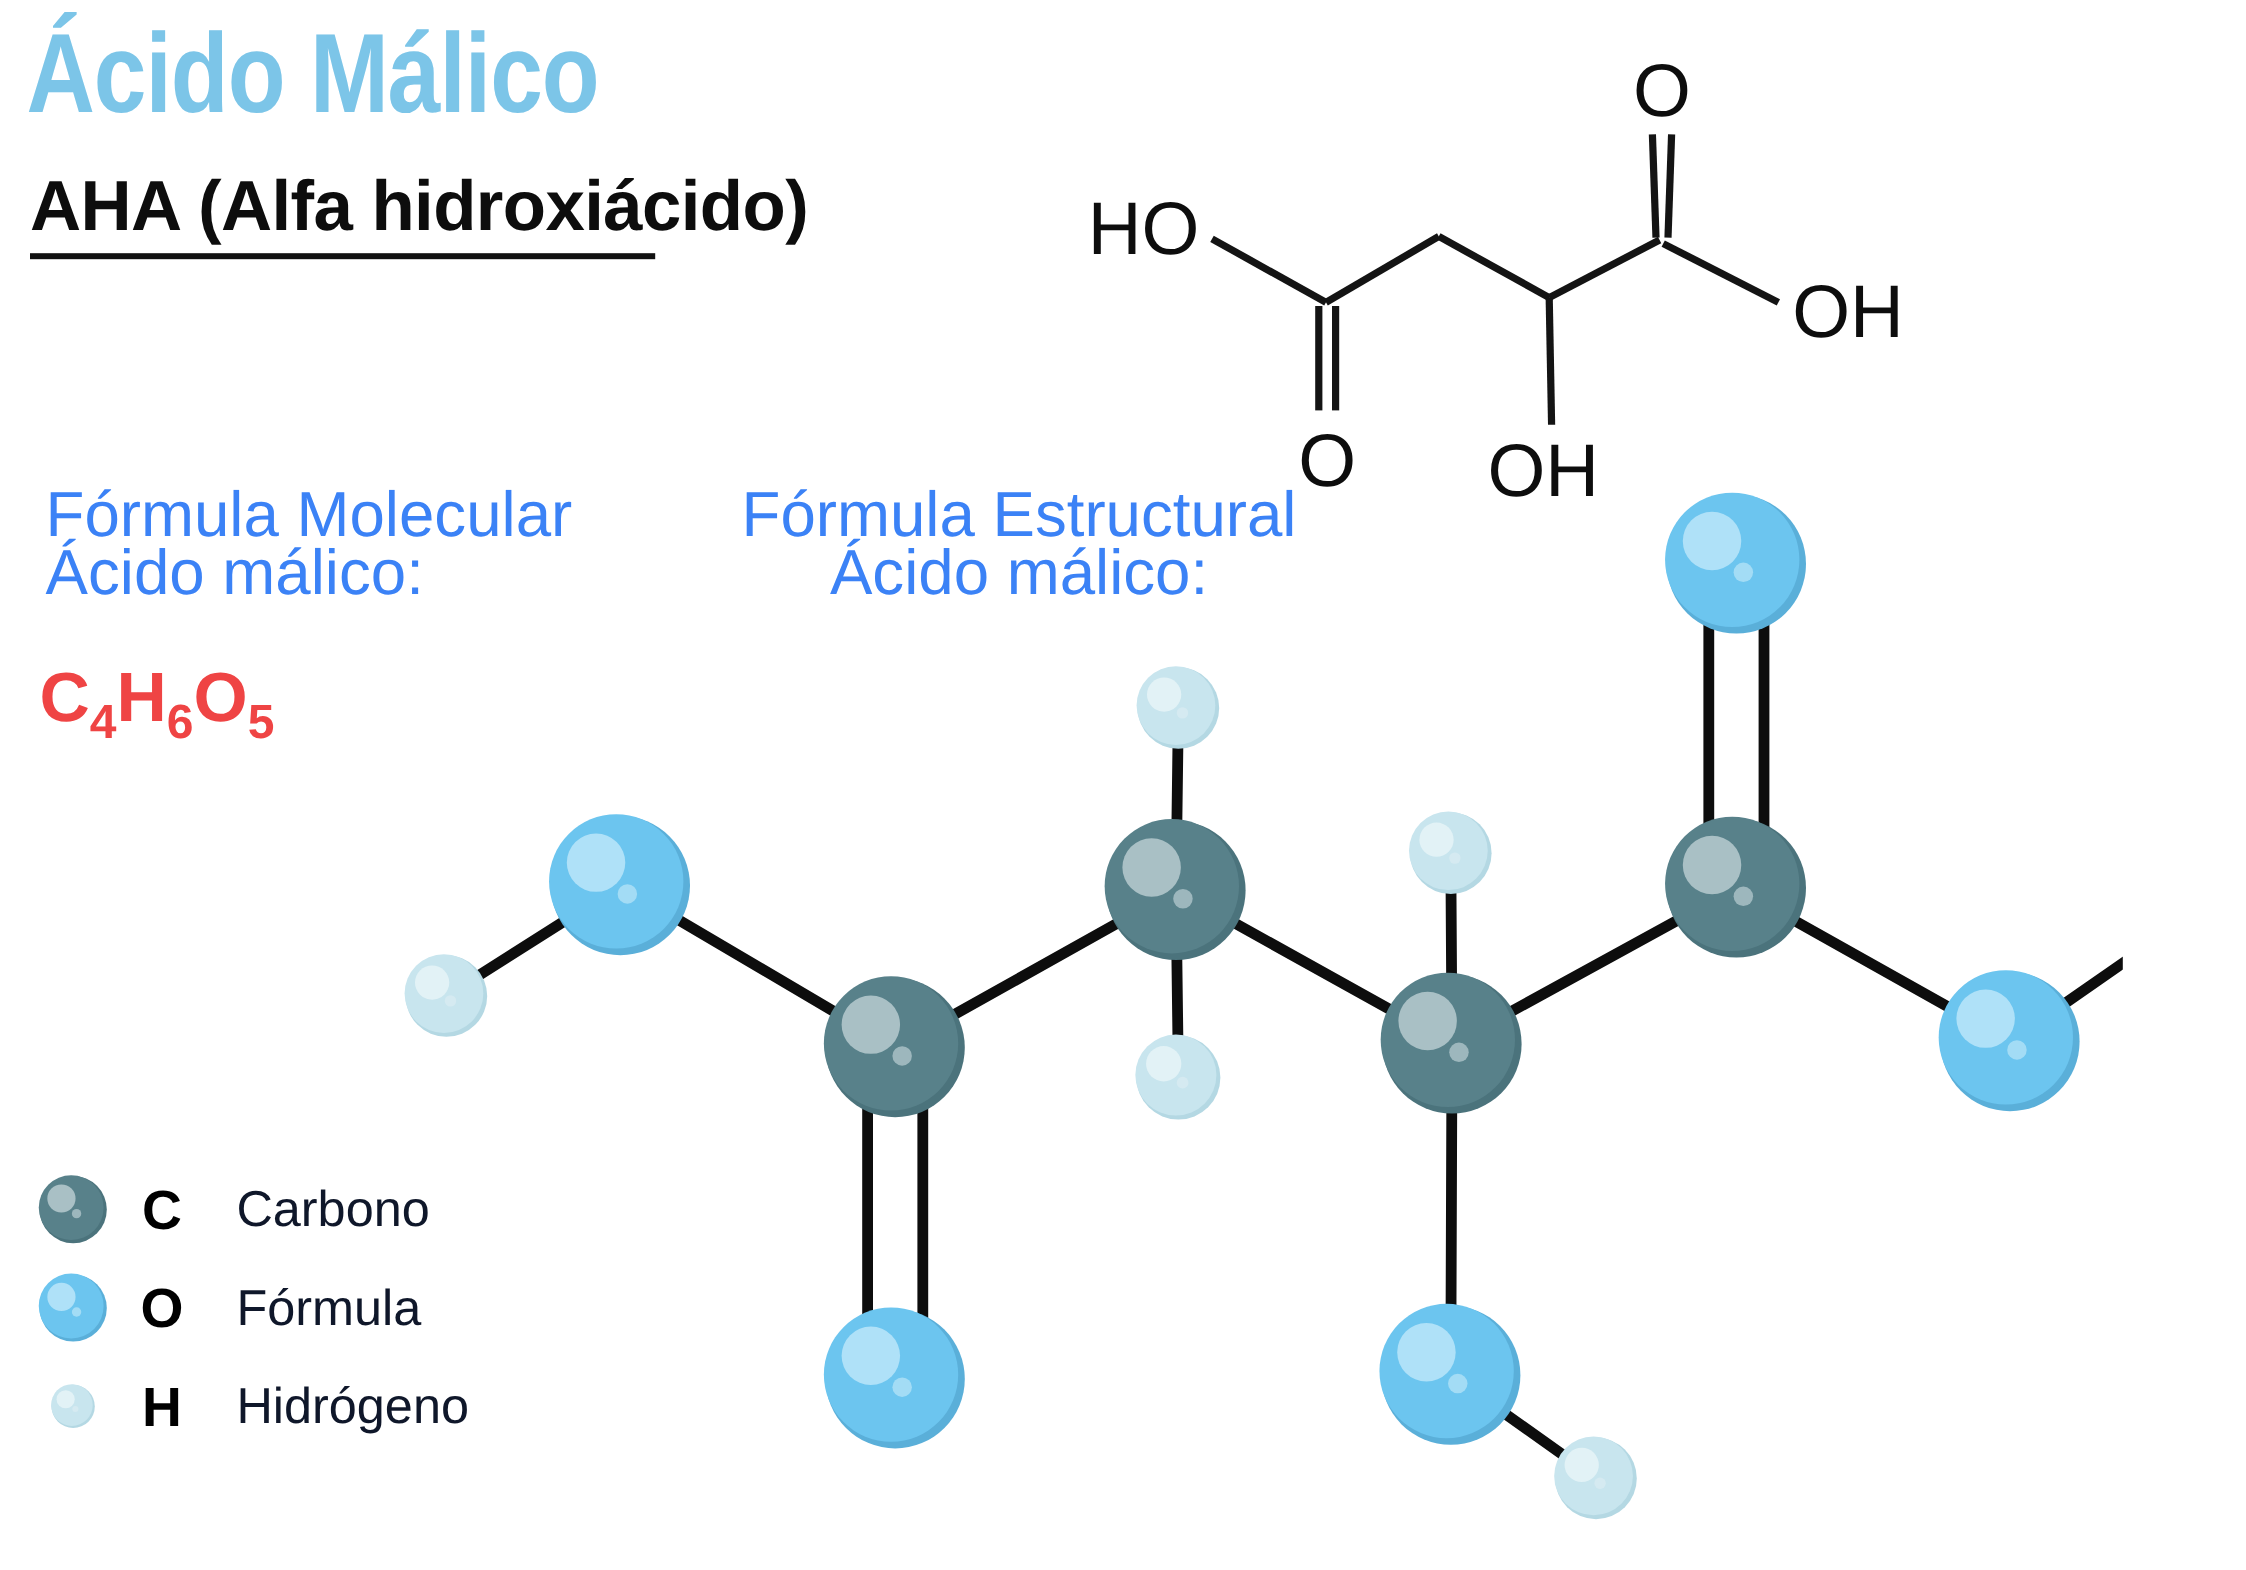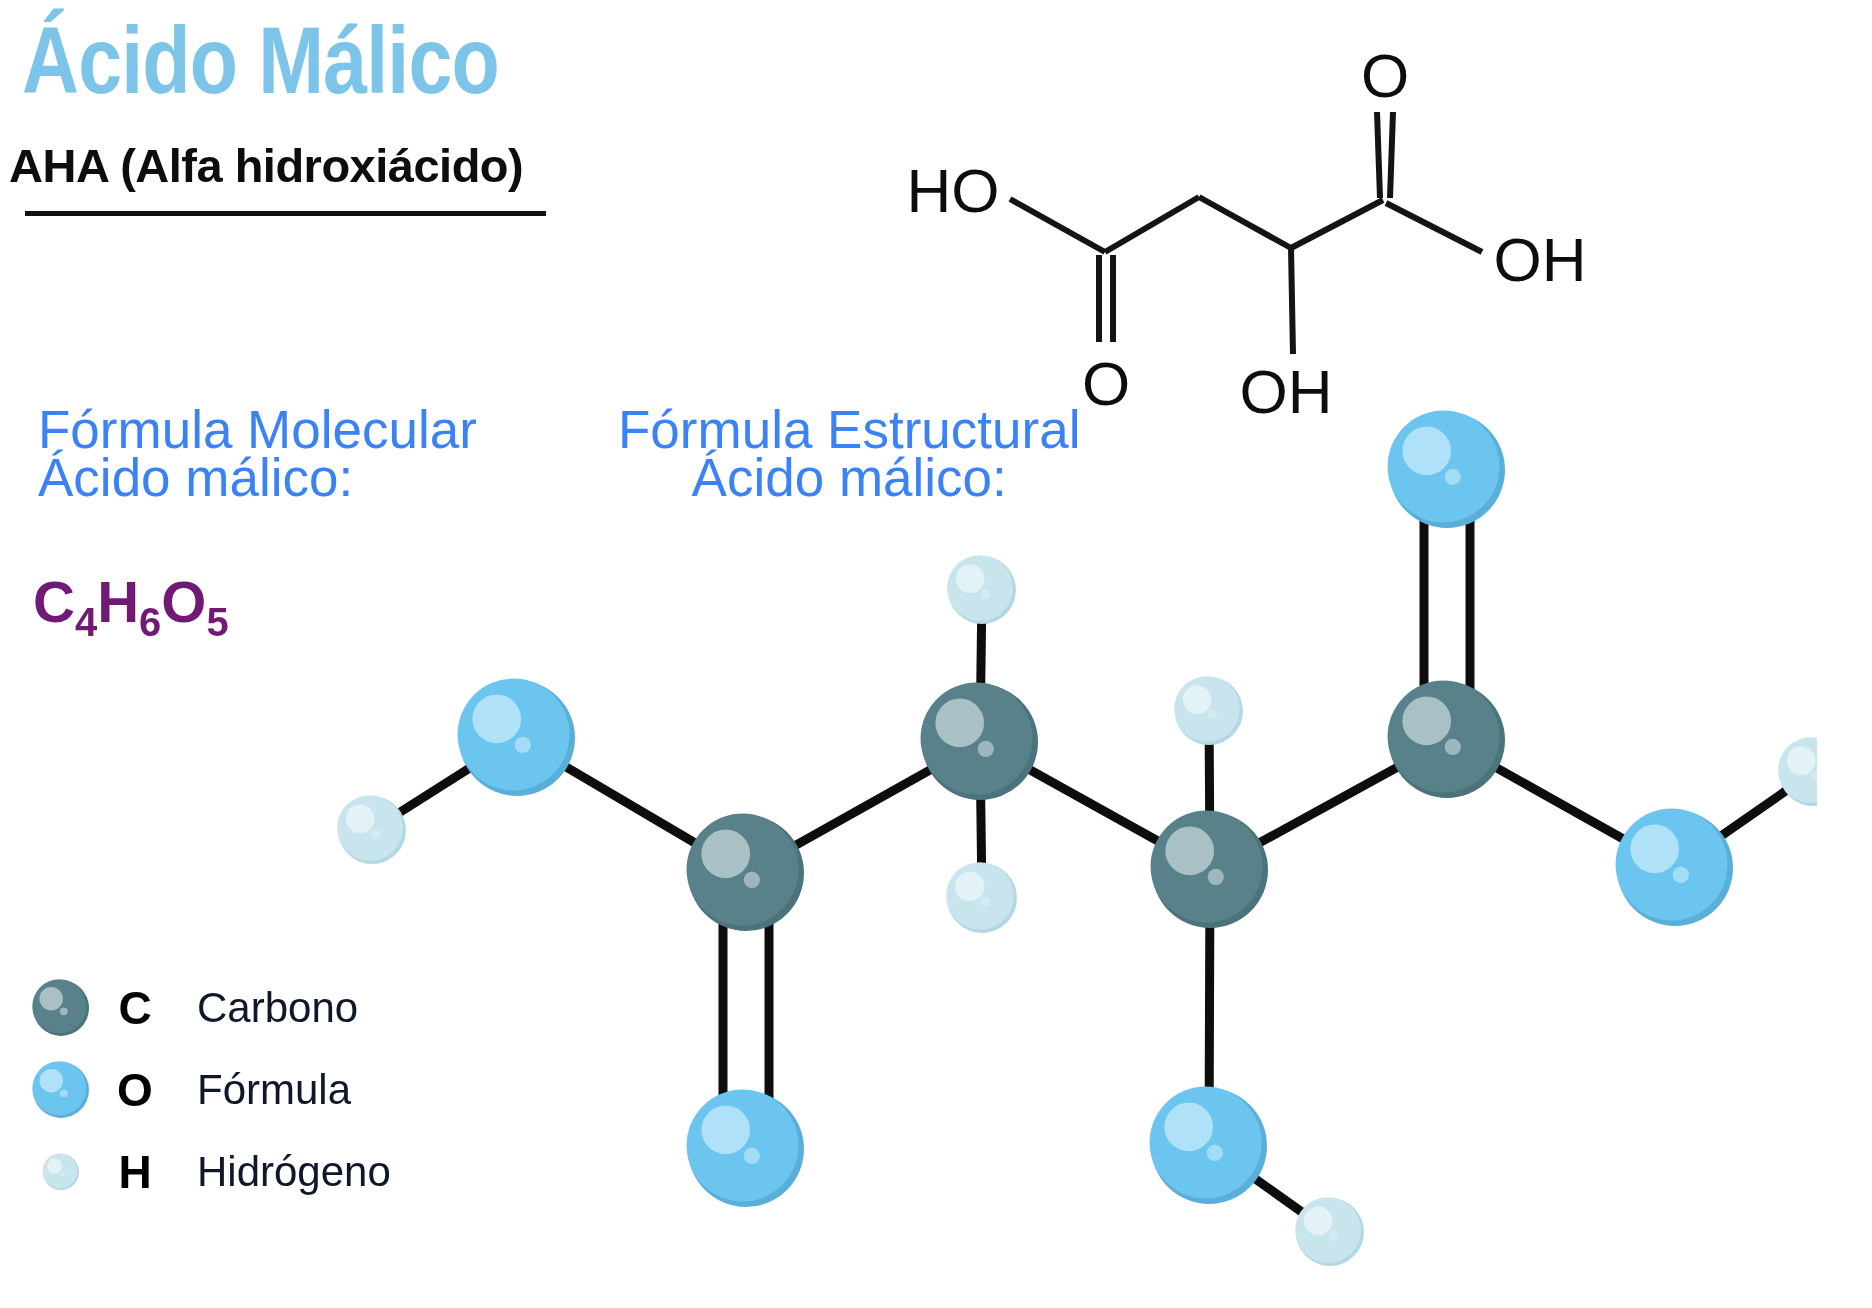--- a/index.html
+++ b/index.html
@@ -1,27 +1,27 @@
 <!DOCTYPE html>
 <html><head>
 <meta charset="utf-8">
 <style>
   html,body{margin:0;padding:0;background:#ffffff;}
   #canvas{position:relative;width:1769px;height:1308px;background:#ffffff;overflow:hidden;
-          font-family:"Liberation Sans", sans-serif;padding-left:48px;}
+          font-family:"Liberation Sans", sans-serif;}
   .abs{position:absolute;}
   #title{left:22px;top:14px;font-size:94px;font-weight:bold;line-height:1.0;
          transform:scaleX(0.84);transform-origin:left top;letter-spacing:-1px;white-space:nowrap;}
-  #subtitle{left:9px;top:138px;font-size:47px;font-weight:bold;color:#0d0d0d;
+  #subtitle{left:25px;top:138px;font-size:59px;font-weight:bold;color:#0d0d0d;
             letter-spacing:-0.5px;white-space:nowrap;}
   #title-underline{left:25px;top:211px;width:521px;height:5px;background:#111;}
   .caption{font-size:53px;color:#3b82f6;line-height:48px;white-space:pre-line;}
   #caption-molecular{left:38px;top:406px;}
   #caption-structural{left:618px;top:406px;text-align:center;}
-  #molecular-formula{left:33px;top:568px;font-size:58px;font-weight:bold;color:#701a75;white-space:nowrap;}
+  #molecular-formula{left:33px;top:548px;font-size:58px;font-weight:bold;color:#ef4444;white-space:nowrap;}
   #molecular-formula .sub{font-size:40px;vertical-align:-14px;font-weight:bold;}
   #scene{left:0;top:0;}
   #legend{left:30px;top:975px;width:560px;}
   .legend-row{position:relative;display:flex;align-items:center;height:66px;margin-bottom:16px;}
   .legend-ball-slot{width:62px;display:flex;justify-content:center;align-items:center;}
   .legend-symbol{width:86px;text-align:center;font-size:46px;font-weight:bold;color:#000;}
   .legend-name{margin-left:19px;font-size:42px;color:#0f172a;white-space:nowrap;}
 </style>
 </head>
 <body>

